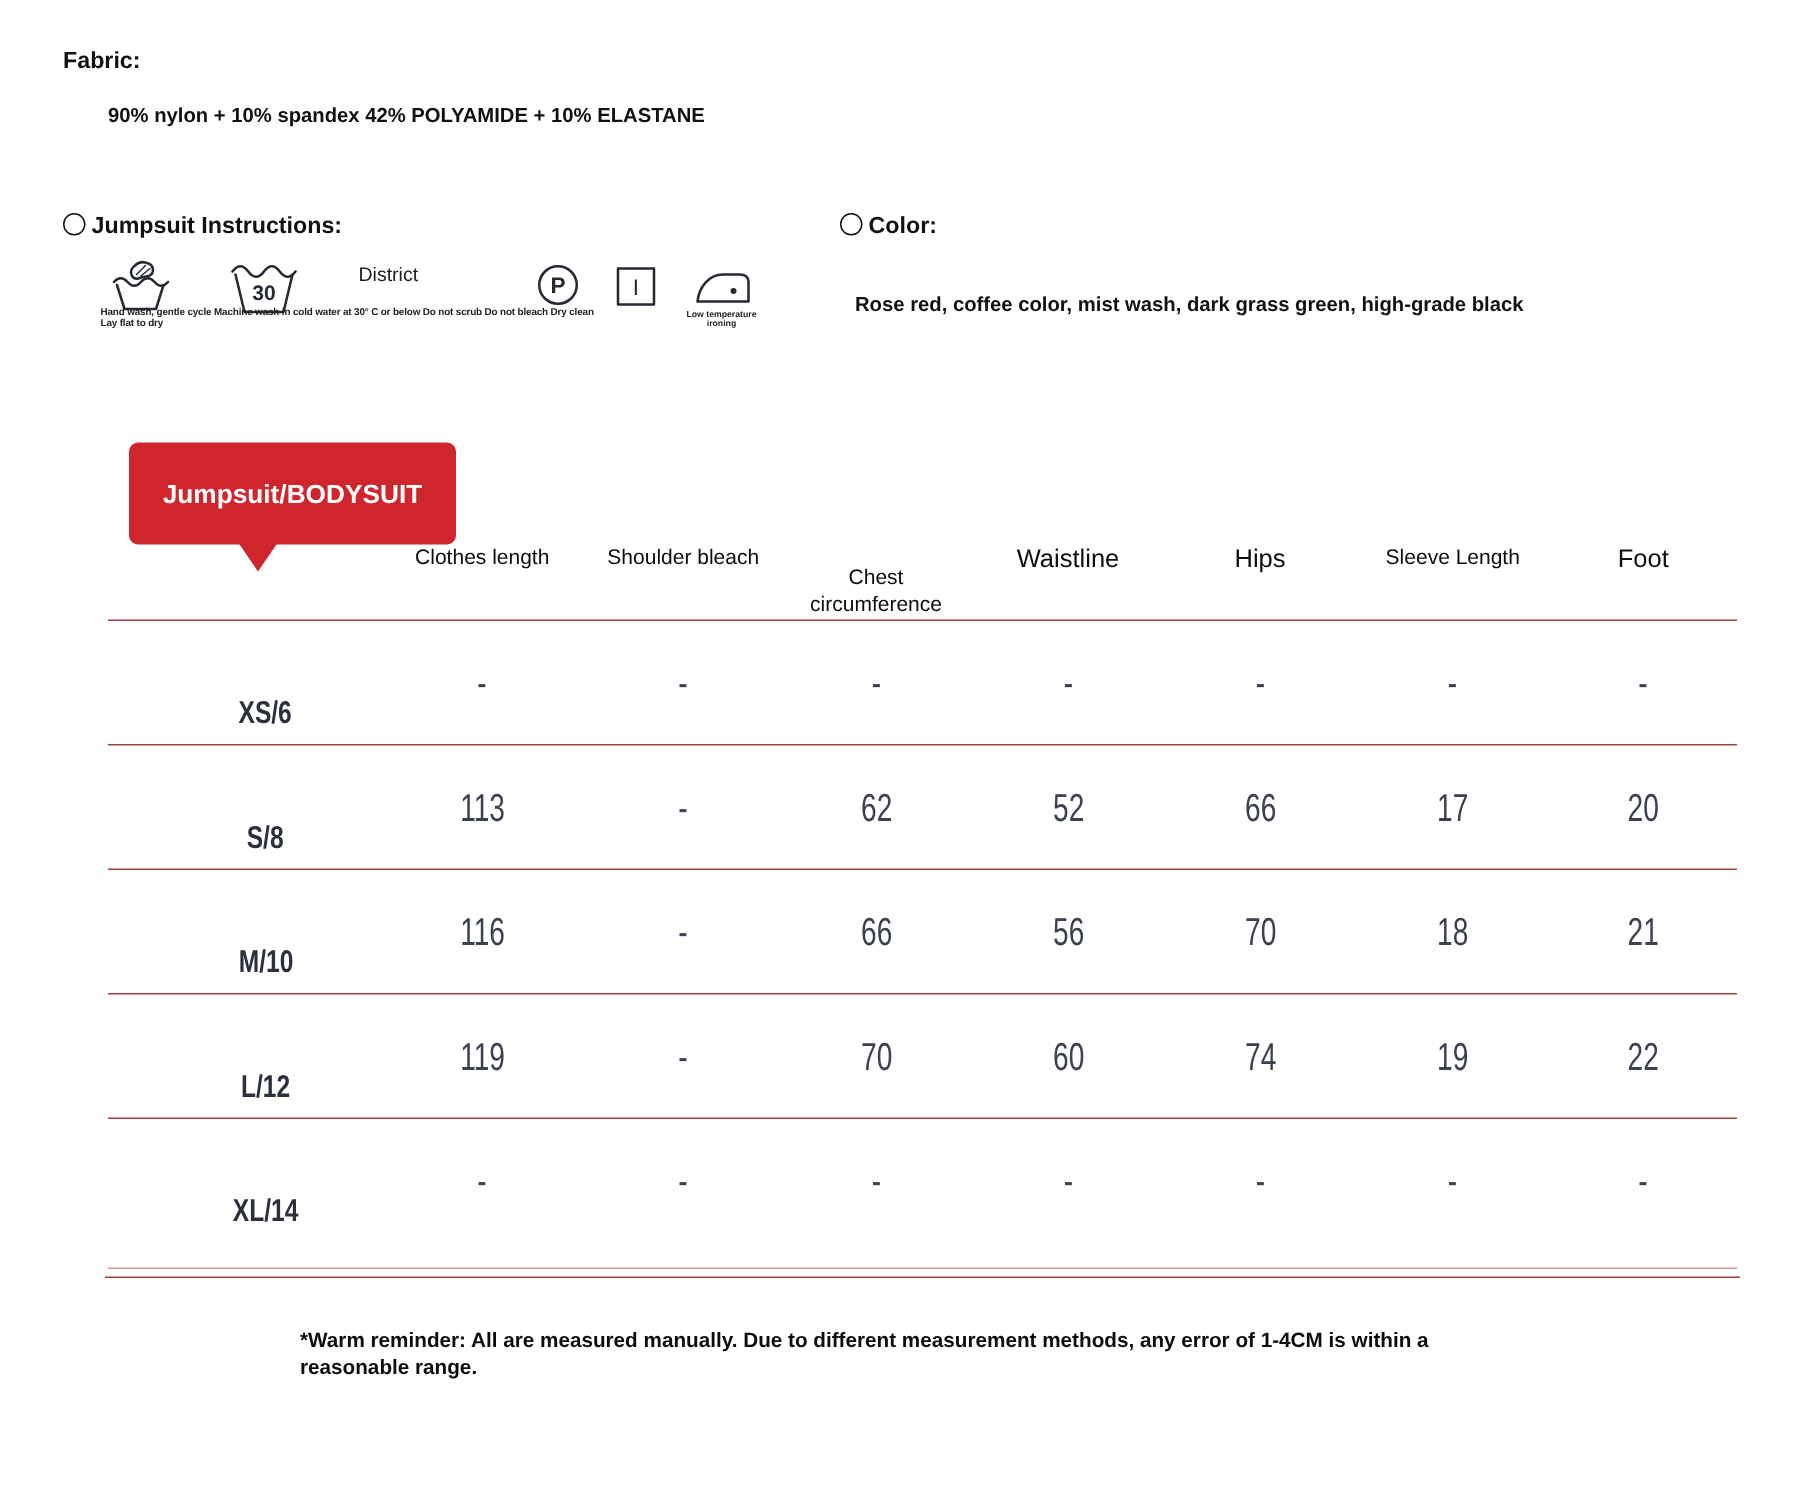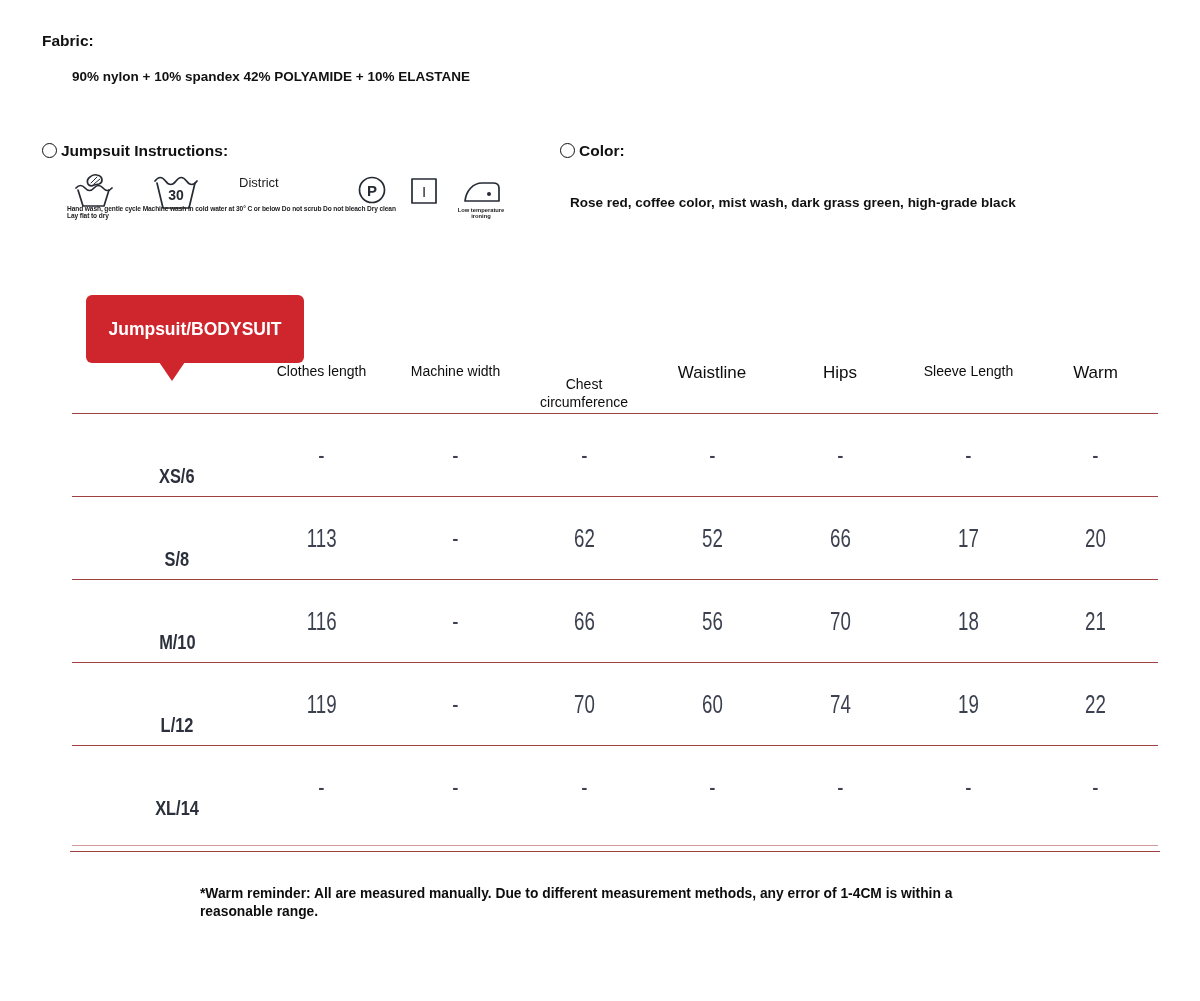--- a/index.html
+++ b/index.html
@@ -84,28 +84,28 @@
 </div>
 <div class="abs color-content">Rose red, coffee color, mist wash, dark grass green, high-grade black</div>
 
 <div class="abs badge" style="background:#cf262e;">Jumpsuit/BODYSUIT</div>
 <div class="abs badge-tip" style="border-top-color:#cf262e;"></div>
 
 <div class="abs size-table">
   <div class="grid hdr-row2">
     <div></div>
     <div class="th-sub">Clothes length</div>
-    <div class="th-sub">Machine width</div>
+    <div class="th-sub">Shoulder bleach</div>
     <div class="th-sub">
         <div class="chest-wrap">Chest circumference</div>
       </div>
     <div class="th-sub big">Waistline</div>
     <div class="th-sub big">Hips</div>
     <div class="th-sub">Sleeve Length</div>
-    <div class="th-sub big">Warm</div>
+    <div class="th-sub big">Foot</div>
   </div>
 
   <div class="grid trow">
     <div class="size-cell"><span>XS/6</span></div>
     <div class="val-cell"><span>-</span></div>
     <div class="val-cell"><span>-</span></div>
     <div class="val-cell"><span>-</span></div>
     <div class="val-cell"><span>-</span></div>
     <div class="val-cell"><span>-</span></div>
     <div class="val-cell"><span>-</span></div>

